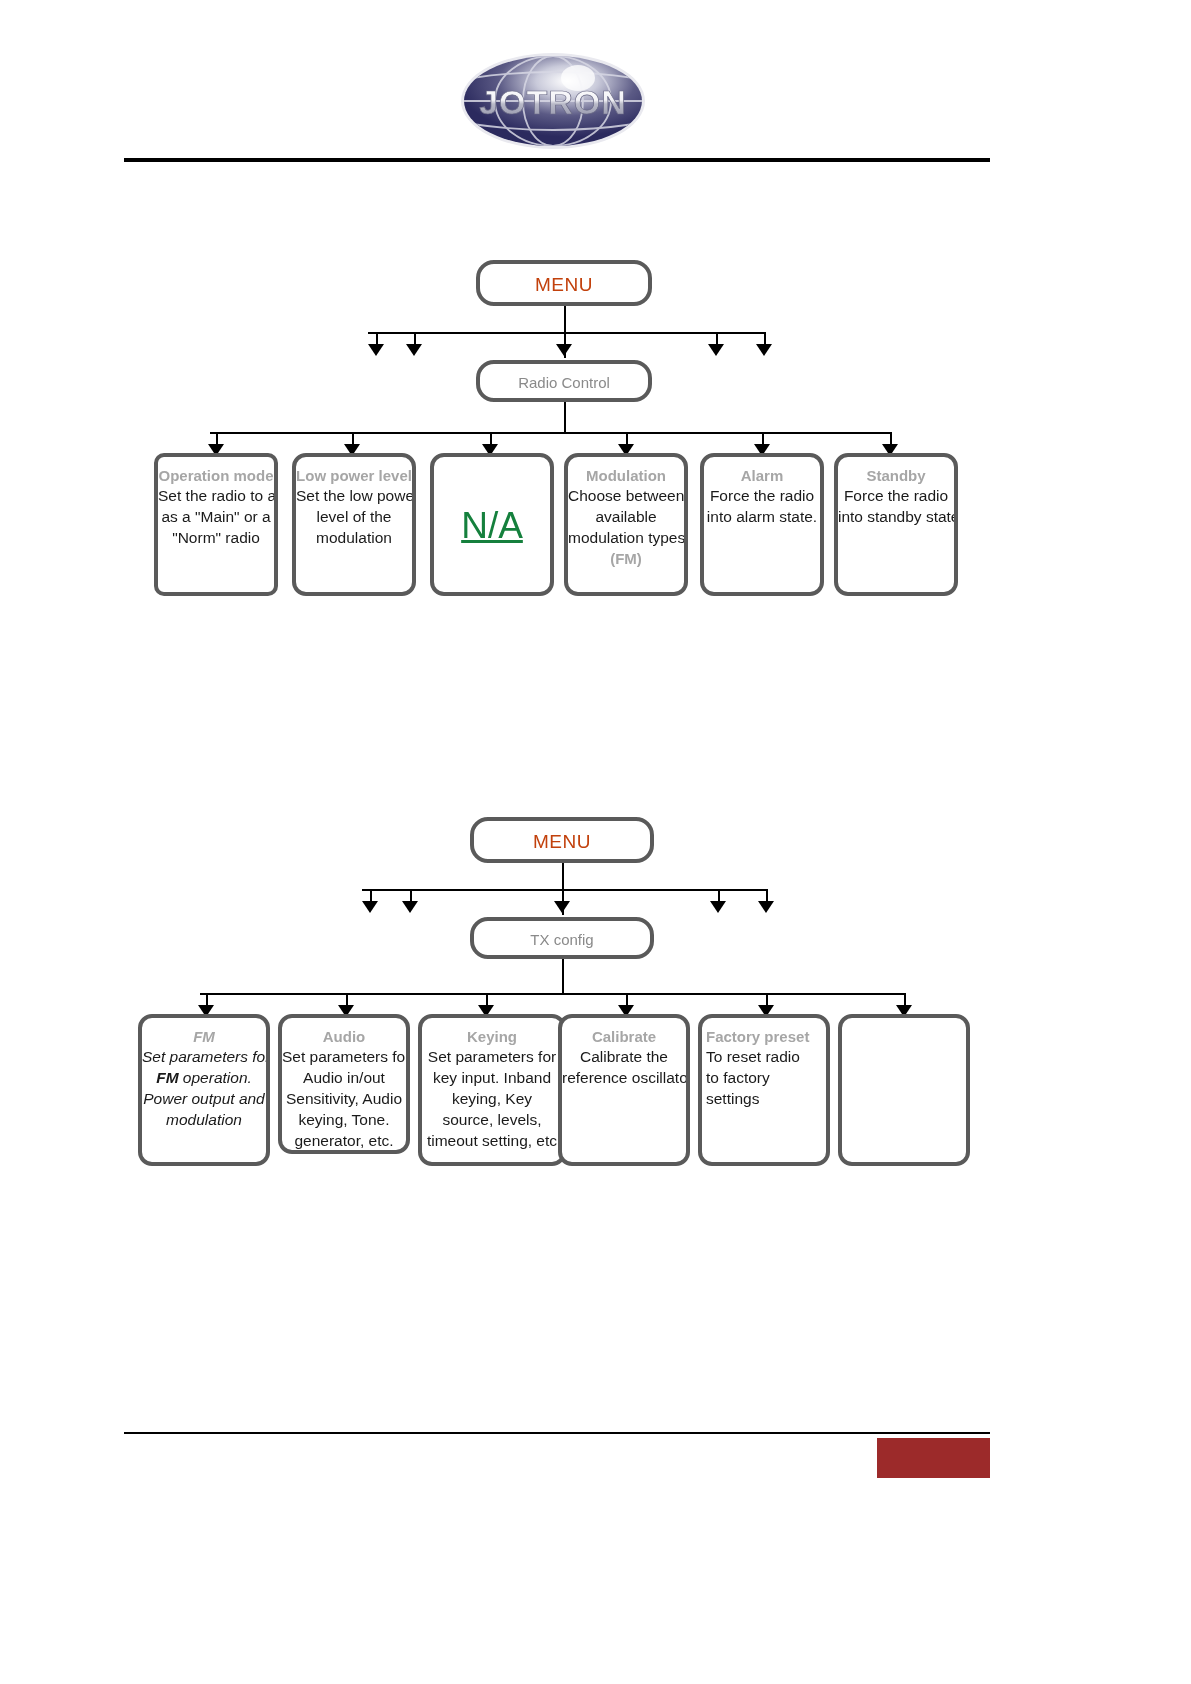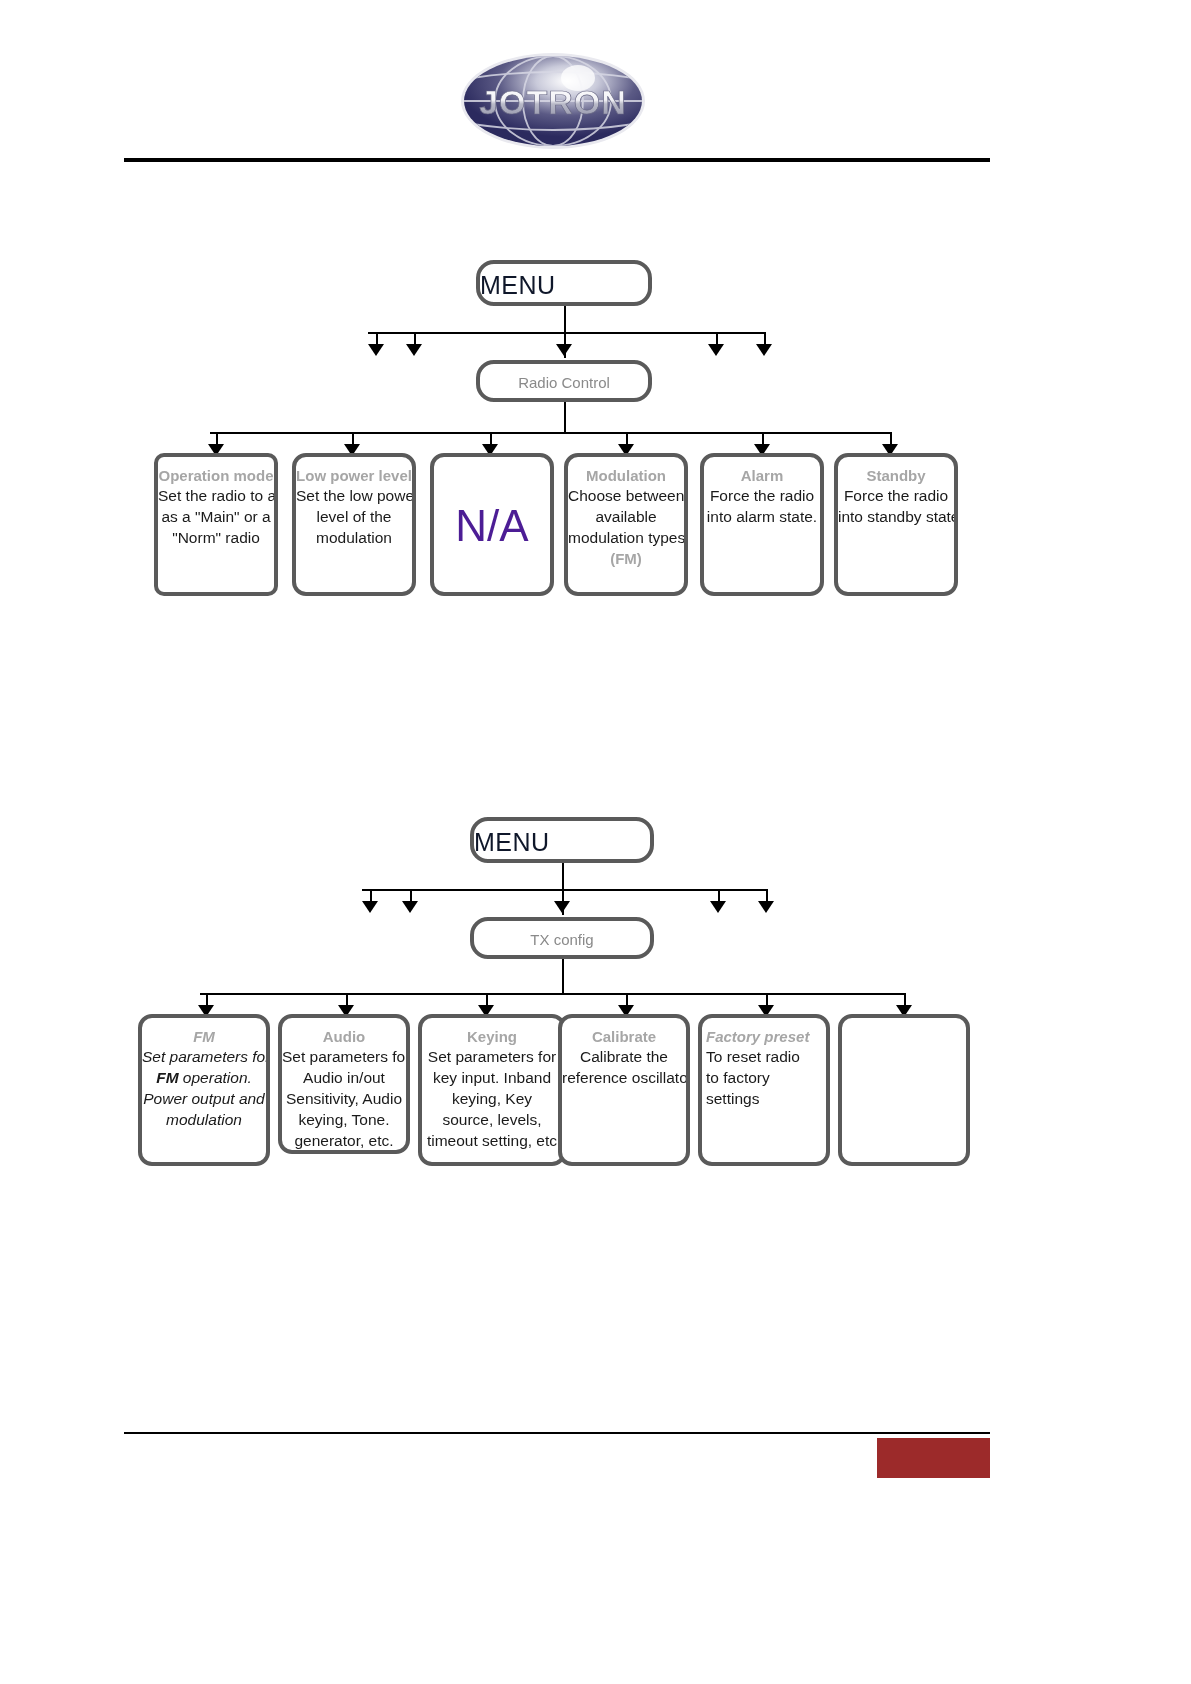--- a/index.html
+++ b/index.html
@@ -86,21 +86,20 @@
     text-align: center;
     color: #a6a6a6;
     font-weight: bold;
     font-size: 15px;
     line-height: 19px;
     white-space: nowrap;
   }
   .node-title.left {
     text-align: left;
     padding-left: 4px;
-    font-style: italic;
   }
   .node-body {
     display: block;
     text-align: center;
     color: #1a1a1a;
     font-size: 15.5px;
     line-height: 21px;
     white-space: nowrap;
   }
   .node-body.left {
@@ -112,30 +111,31 @@
     display: block;
     text-align: center;
     color: #a6a6a6;
     font-weight: bold;
     font-size: 15px;
     line-height: 21px;
   }
   .big-label {
     display: block;
     text-align: center;
-    color: #4c1d95;
-    font-size: 44px;
+    color: #15803d;
+    font-size: 37px;
     line-height: 50px;
     font-weight: normal;
+    text-decoration: underline;
   }
   .menu-label {
     display: block;
-    text-align: left;
-    color: #0f172a;
-    font-size: 25px;
+    text-align: center;
+    color: #c2410c;
+    font-size: 19px;
     line-height: 42px;
     font-weight: normal;
     letter-spacing: 0.5px;
   }
   .sub-label {
     display: block;
     text-align: center;
     color: #8a8a8a;
     font-size: 15px;
     line-height: 38px;

